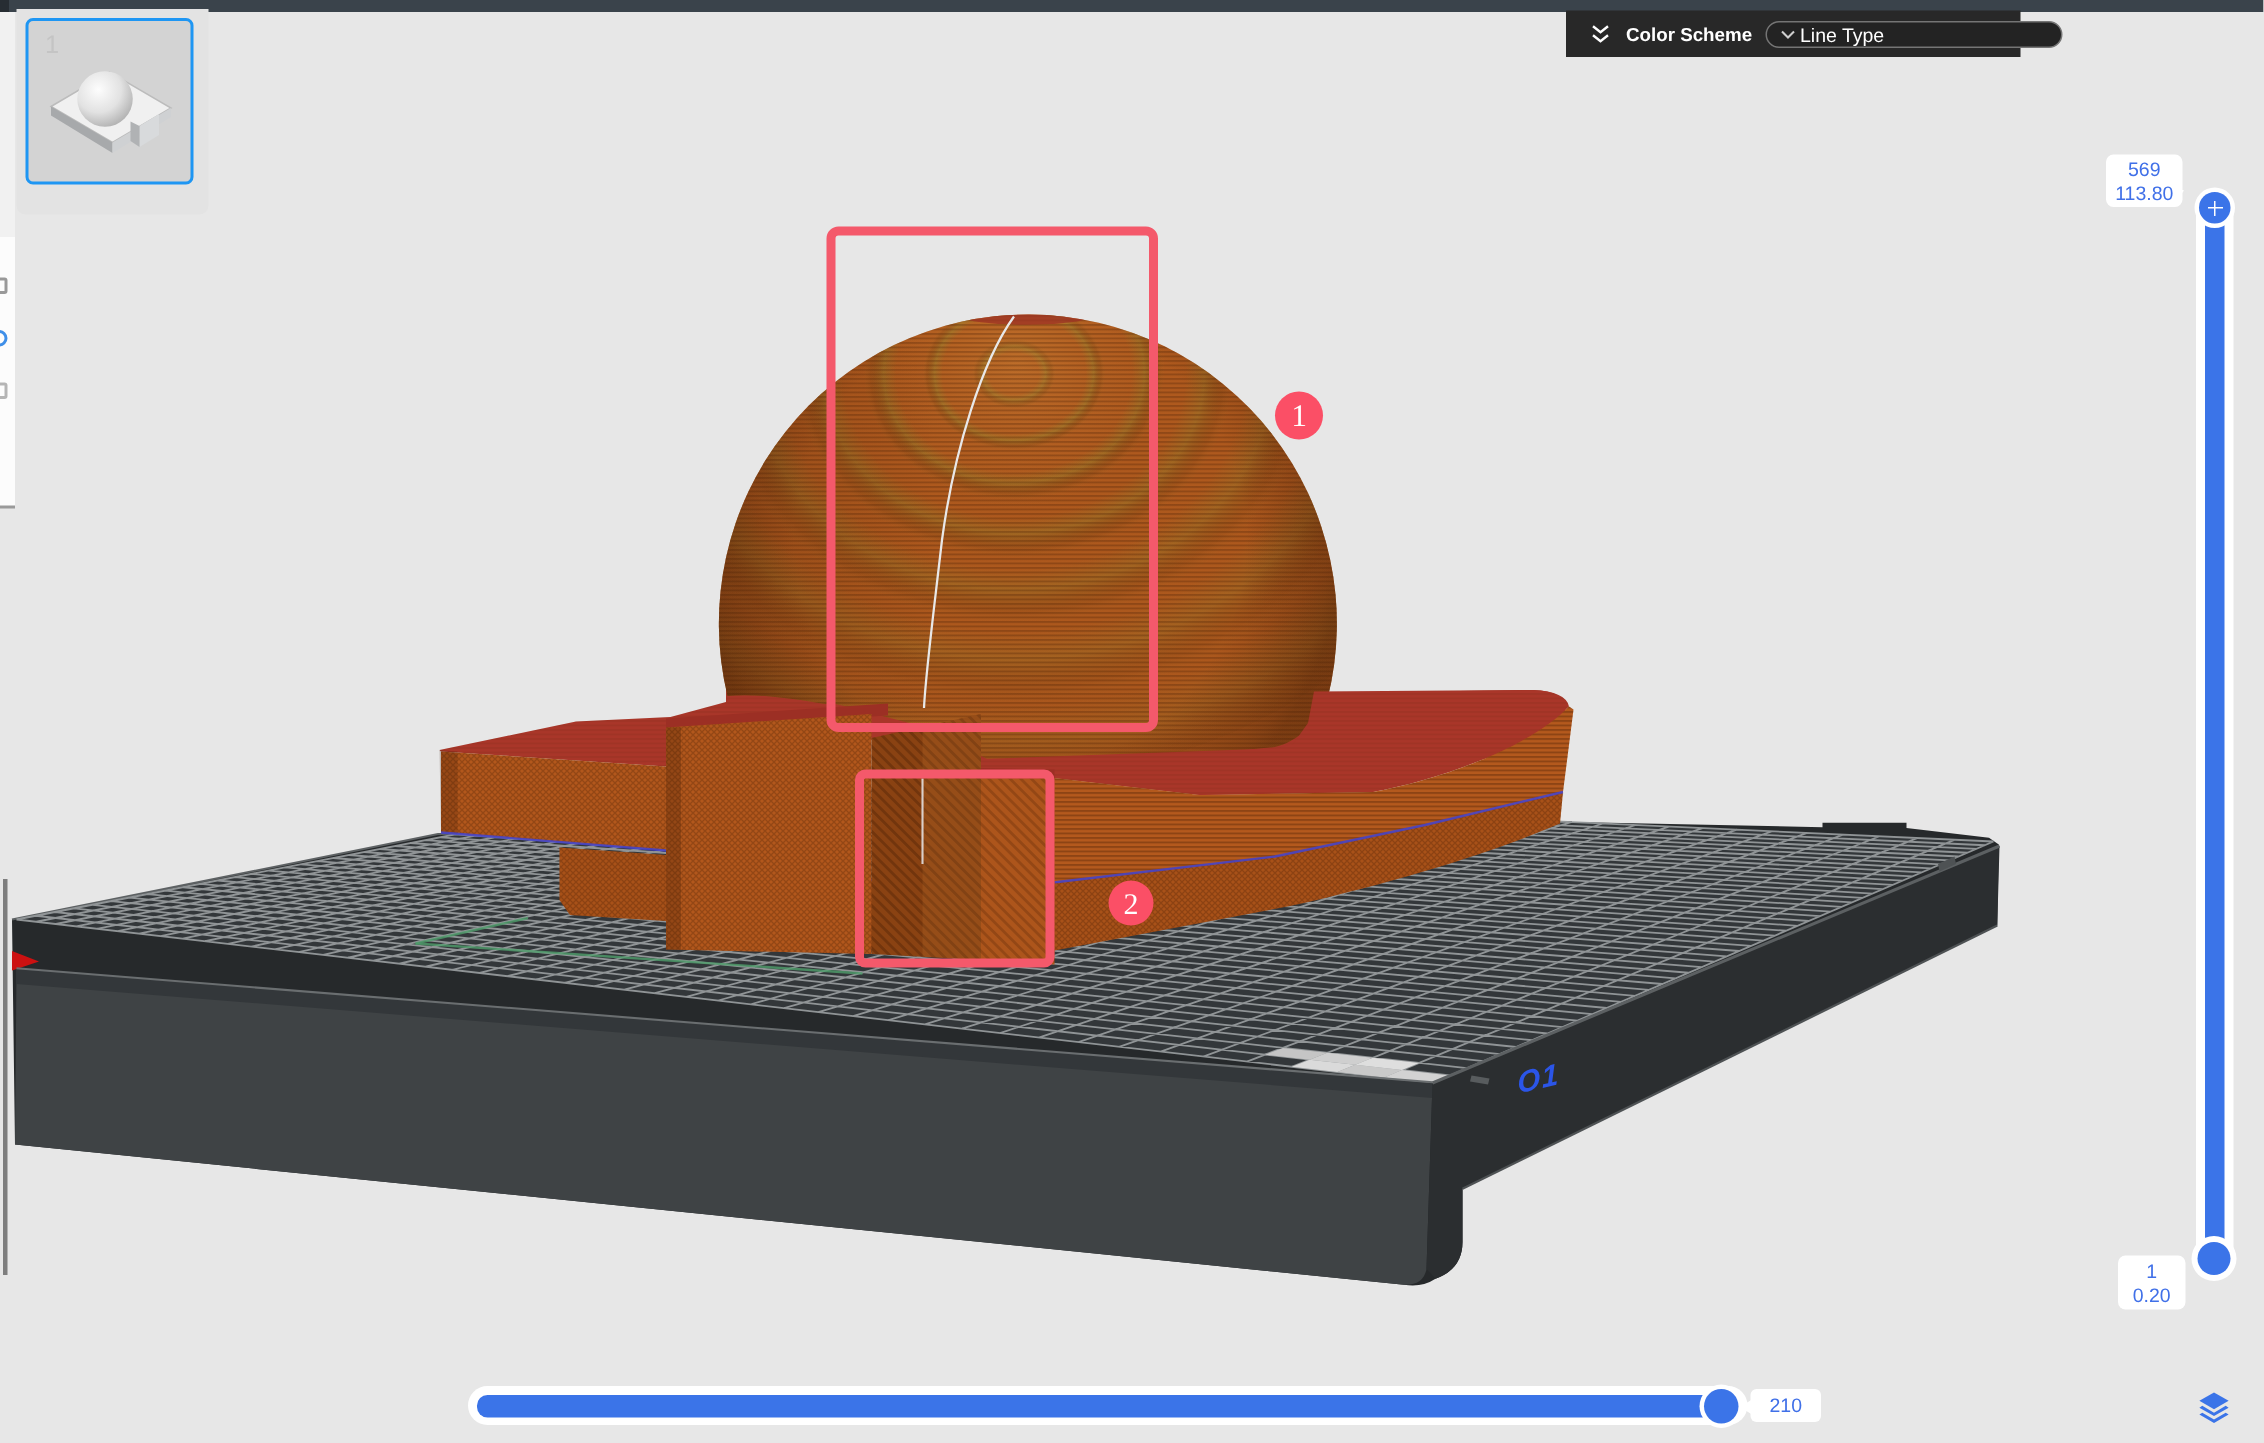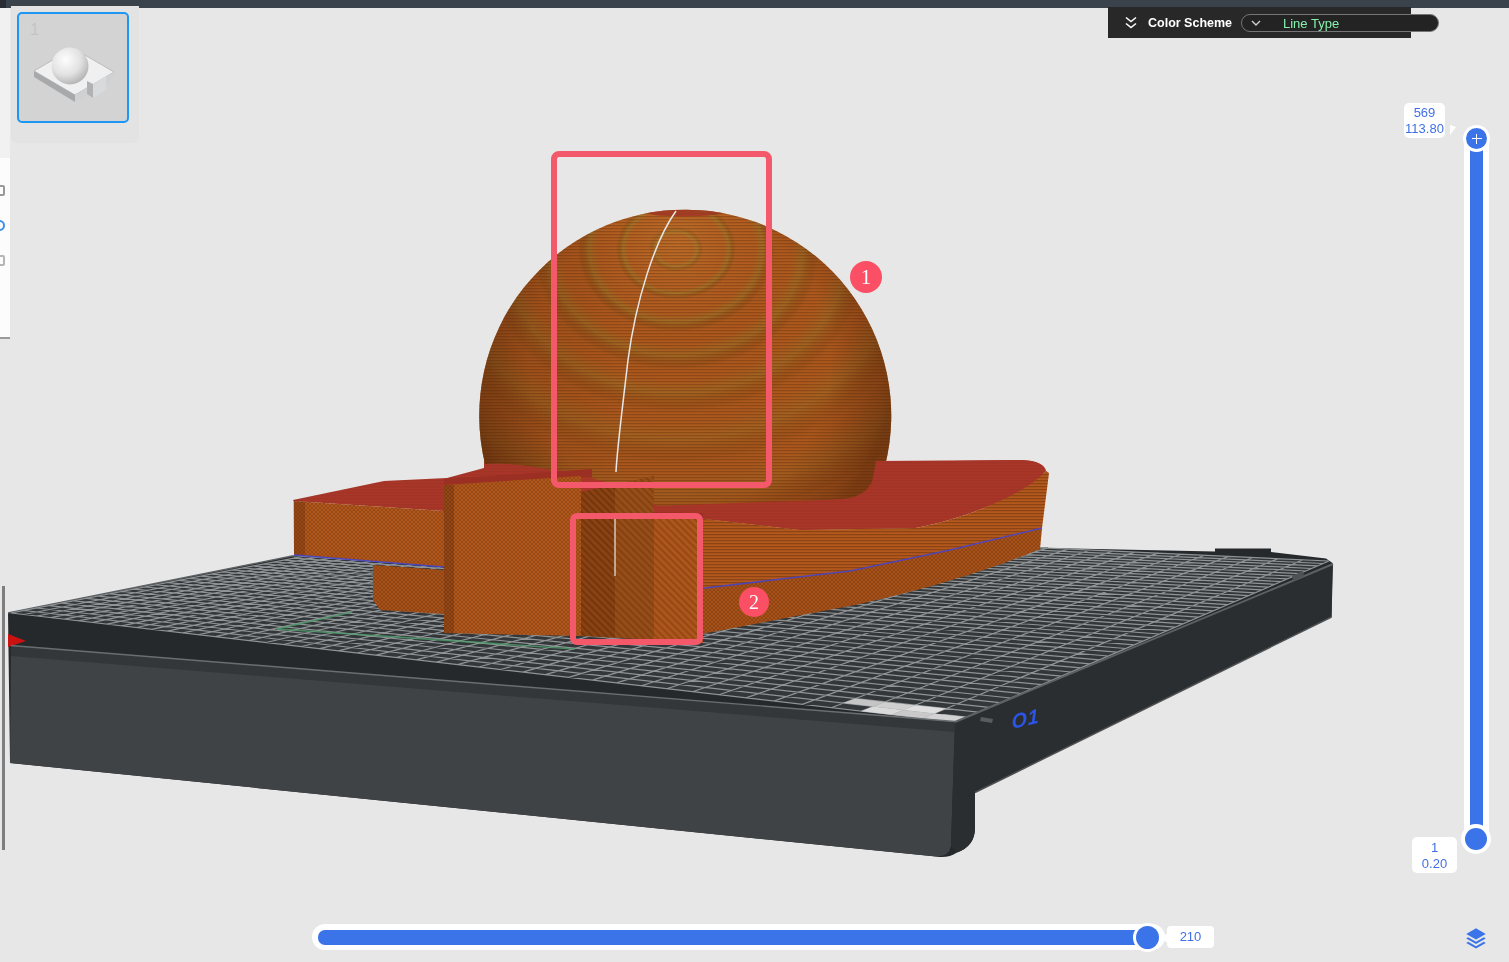--- a/index.html
+++ b/index.html
@@ -6,31 +6,31 @@
 </style></head><body>
 <div class="abs" style="left:0;top:0;width:1509px;height:8px;background:#3a434b"></div>
 <div class="abs" style="left:0;top:0;width:6px;height:16px;background:#272d33"></div>
 <div class="abs" style="left:0;top:8px;width:10px;height:150px;background:#f1f1f1"></div>
 <div class="abs" style="left:0;top:158px;width:10px;height:180px;background:#fcfcfc"></div>
 <div class="abs" style="left:0;top:337px;width:10px;height:2px;background:#9a9a9a"></div>
 <div class="abs" style="left:-6px;top:185px;width:11px;height:11px;border:2px solid #999;border-radius:2px"></div>
 <div class="abs" style="left:-6px;top:220px;width:11px;height:11px;border:2px solid #3f8fe8;border-radius:6px"></div>
 <div class="abs" style="left:-6px;top:255px;width:11px;height:11px;border:2px solid #b5b5b5;border-radius:2px"></div>
 <div class="abs" style="left:2px;top:586px;width:3px;height:264px;background:#7e7e7e"></div>
-<div class="abs" style="left:1108px;top:7px;width:303px;height:31px;background:#282828">
+<div class="abs" style="left:1044px;top:7px;width:303px;height:31px;background:#282828">
 <svg class="abs" style="left:14px;top:7px" width="18" height="18" viewBox="0 0 18 18" fill="none" stroke="#fff" stroke-width="1.6">
       <path d="M4 3.5 L9 7.5 L14 3.5"></path>
       <path d="M4 9.5 L9 13.5 L14 9.5"></path>
     </svg>
 <div class="abs" style="left:40px;top:9px;font-size:12.5px;font-weight:bold;color:#fff">Color Scheme</div>
 <div class="abs" style="left:133px;top:7px;width:198px;height:18px;border:1px solid #757575;border-radius:9px;background:#232323;display:flex;align-items:center">
 <svg style="margin-left:8px" width="12" height="12" viewBox="0 0 12 12" fill="none" stroke="#cfcfcf" stroke-width="1.4">
         <path d="M2 4 L6 8 L10 4"></path>
       </svg>
-<span style="margin-left:21px;font-size:13px;color:#86efac">Line Type</span>
+<span style="margin-left:2px;font-size:13px;color:#ffffff">Line Type</span>
 </div>
   </div>
 <div class="abs" style="left:11px;top:6px;width:128px;height:137px;background:#e3e3e3;border-radius:0 0 6px 6px"></div>
 <div class="abs" style="left:17px;top:12px;width:112px;height:111px;background:#d3d3d3;border:2px solid #1e96f3;border-radius:5px"></div>
 <div class="abs" style="left:30px;top:20px;font-size:17px;color:#c4c4c4">1</div>
 <svg class="abs" style="left:19px;top:14px" width="108" height="107" viewBox="0 0 108 107">
 <polygon points="15,57 54,34 95,58 56,81" fill="#f0f0f0" stroke="#bcbcbc" stroke-width="1"></polygon>
 <polygon points="15,57 56,81 56,88 15,63" fill="#a7a9ab"></polygon>
 <polygon points="56,81 95,58 95,64 56,88" fill="#cfd1d3"></polygon>
 <polygon points="74,70 87,62 87,76 74,84" fill="#d8dadc"></polygon>
@@ -189,21 +189,21 @@
 
 <div class="abs" style="left:1464px;top:126px;width:25px;height:727px;background:#fff;border-radius:12px"></div>
 <div class="abs" style="left:1470px;top:148px;width:13px;height:691px;background:#3b74e8;border-radius:2px"></div>
 <div class="abs" style="left:1463px;top:125px;width:27px;height:27px;background:#fff;border-radius:50%"></div>
 <div class="abs" style="left:1466px;top:128px;width:21px;height:21px;background:#3b74e8;border-radius:50%"></div>
 <div class="abs" style="left:1471.5px;top:137.7px;width:10px;height:1.7px;background:#fff"></div>
 <div class="abs" style="left:1475.6px;top:133.5px;width:1.7px;height:10px;background:#fff"></div>
 <div class="abs" style="left:1461px;top:824px;width:30px;height:30px;background:#fff;border-radius:50%"></div>
 <div class="abs" style="left:1465px;top:828px;width:22px;height:22px;background:#3b74e8;border-radius:50%"></div>
 
-<div class="abs" style="left:1404px;top:103px;width:41px;height:35px;background:#fff;border-radius:5px;color:#4070e8;font-size:13px;text-align:center;line-height:16px;padding-top:2px">569<br>113.80</div>
+<div class="abs" style="left:1404px;top:103px;width:51px;height:35px;background:#fff;border-radius:5px;color:#4070e8;font-size:13px;text-align:center;line-height:16px;padding-top:2px">569<br>113.80</div>
 <div class="abs" style="left:1450px;top:125px;width:0;height:0;border-left:6px solid #fff;border-bottom:8px solid transparent;border-top:2px solid transparent"></div>
 <div class="abs" style="left:1412px;top:837px;width:45px;height:36px;background:#fff;border-radius:5px;color:#4070e8;font-size:13px;text-align:center;line-height:16px;padding-top:3px">1<br>0.20</div>
 <div class="abs" style="left:1450px;top:838px;width:0;height:0;border-left:7px solid #fff;border-top:8px solid transparent"></div>
 
 <svg class="abs" style="left:1463px;top:925px" width="26" height="26" viewBox="0 0 24 24" fill="#3b74e8">
     <path d="M12 3 L21 8.2 L12 13.4 L3 8.2 Z"></path>
     <path d="M12 15.5 L4.8 11.3 L3 12.4 L12 17.6 L21 12.4 L19.2 11.3 Z"></path>
     <path d="M12 19.7 L4.8 15.5 L3 16.6 L12 21.8 L21 16.6 L19.2 15.5 Z"></path>
   </svg>
 </body></html>

